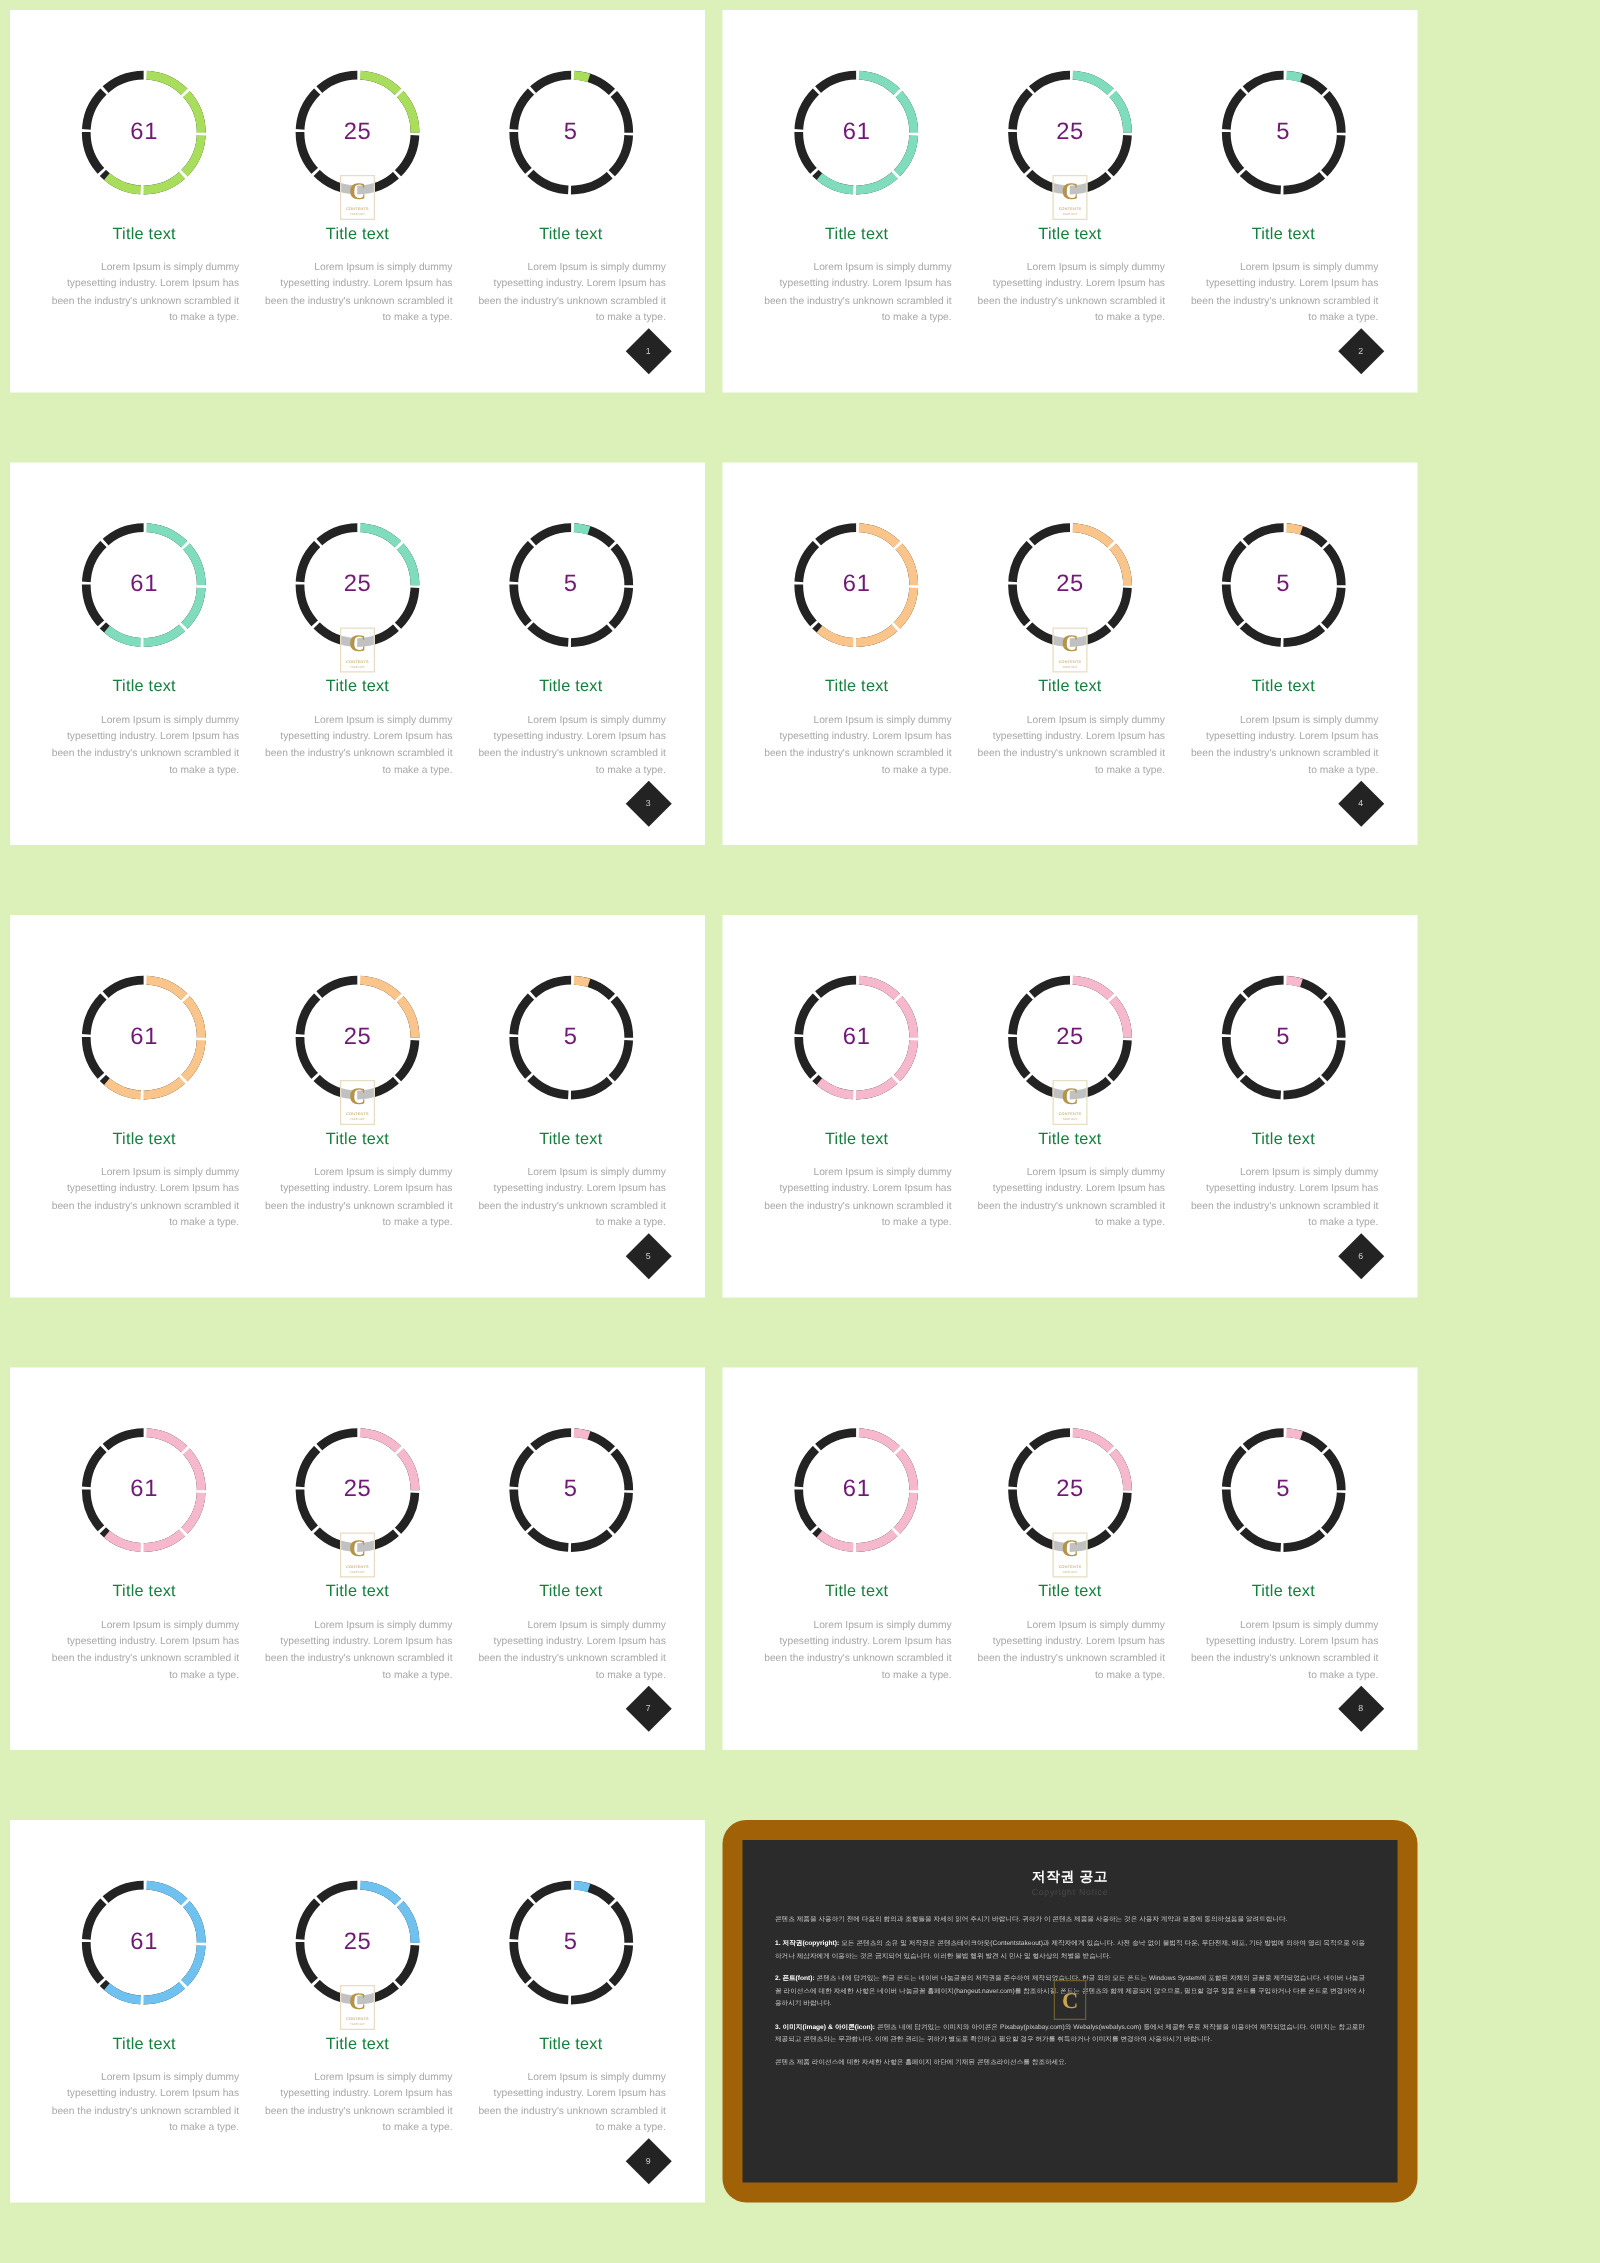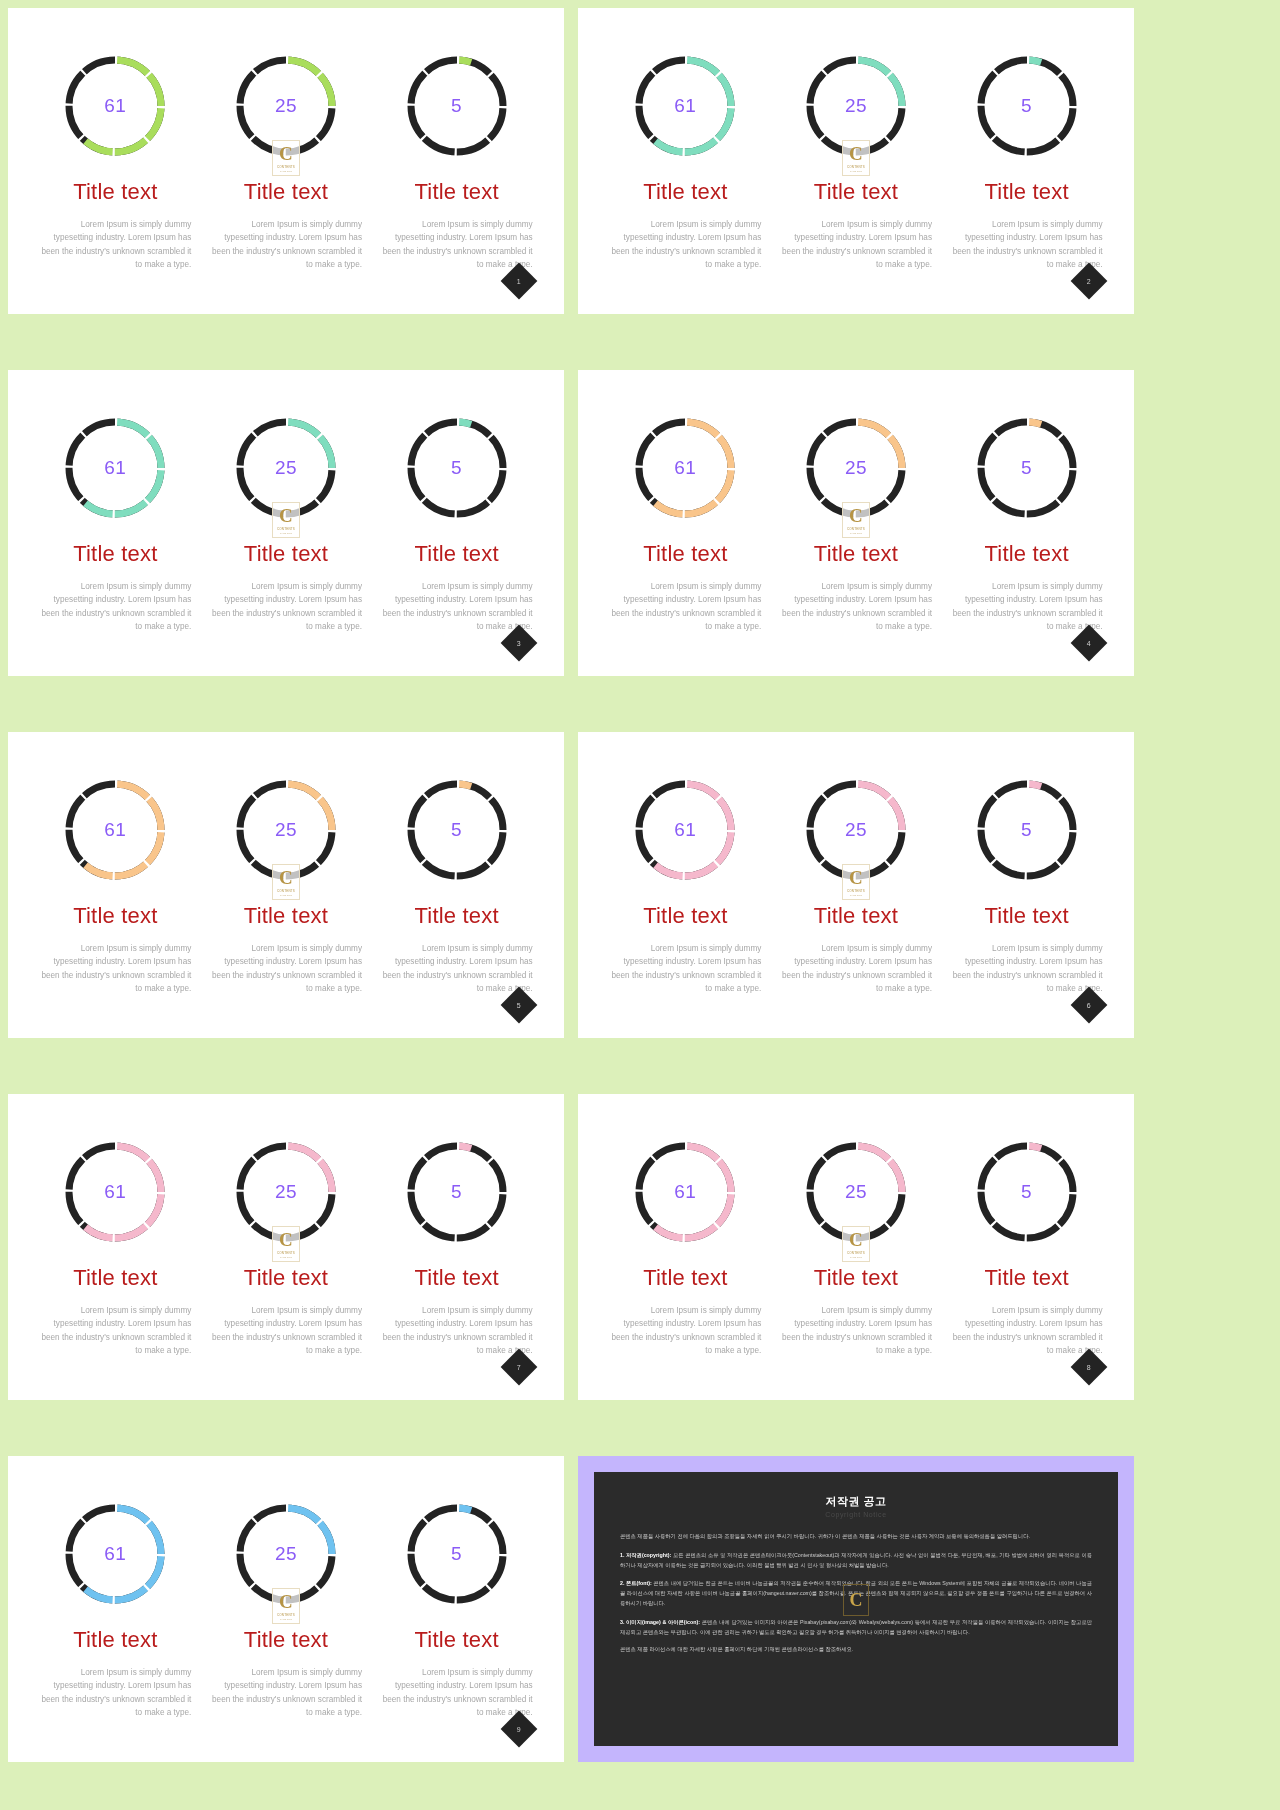--- a/index.html
+++ b/index.html
@@ -40,26 +40,26 @@
     position:relative;
   }
   .ring-wrap {
     position:relative;
     width:108px; height:108px;
   }
   .ring-wrap svg { display:block; width:108px; height:108px; transform:rotate(-90deg); }
   .ring-value {
     position:absolute; inset:0;
     display:flex; align-items:center; justify-content:center;
-    font-size:19px; color:#8b5cf6; letter-spacing:0.5px;
+    font-size:19px; color:#701a75; letter-spacing:0.5px;
   }
   .ctitle {
     margin-top:19px;
-    font-size:22px;
-    color:#b91c1c;
+    font-size:13px;
+    color:#15803d;
     letter-spacing:0.2px;
   }
   .cdesc {
     margin-top:13px;
     font-size:8.2px;
     line-height:1.62;
     color:#a8a8a8;
     text-align:right;
     width:152px;
   }
@@ -101,22 +101,23 @@
     margin-top:2px;
   }
   .watermark .wm-t2 {
     font-size:2.4px;
     color:#c9b282;
     margin-top:1px;
   }
 
   
   .copyright-slide {
-    background:#c4b5fd;
+    background:#a16207;
     padding:16px;
+    border-radius:19px;
   }
   .copyright-inner {
     background:#2b2b2b;
     width:100%; height:100%;
     padding:22px 26px;
     position:relative;
     overflow:hidden;
   }
   .cr-title {
     text-align:center;

